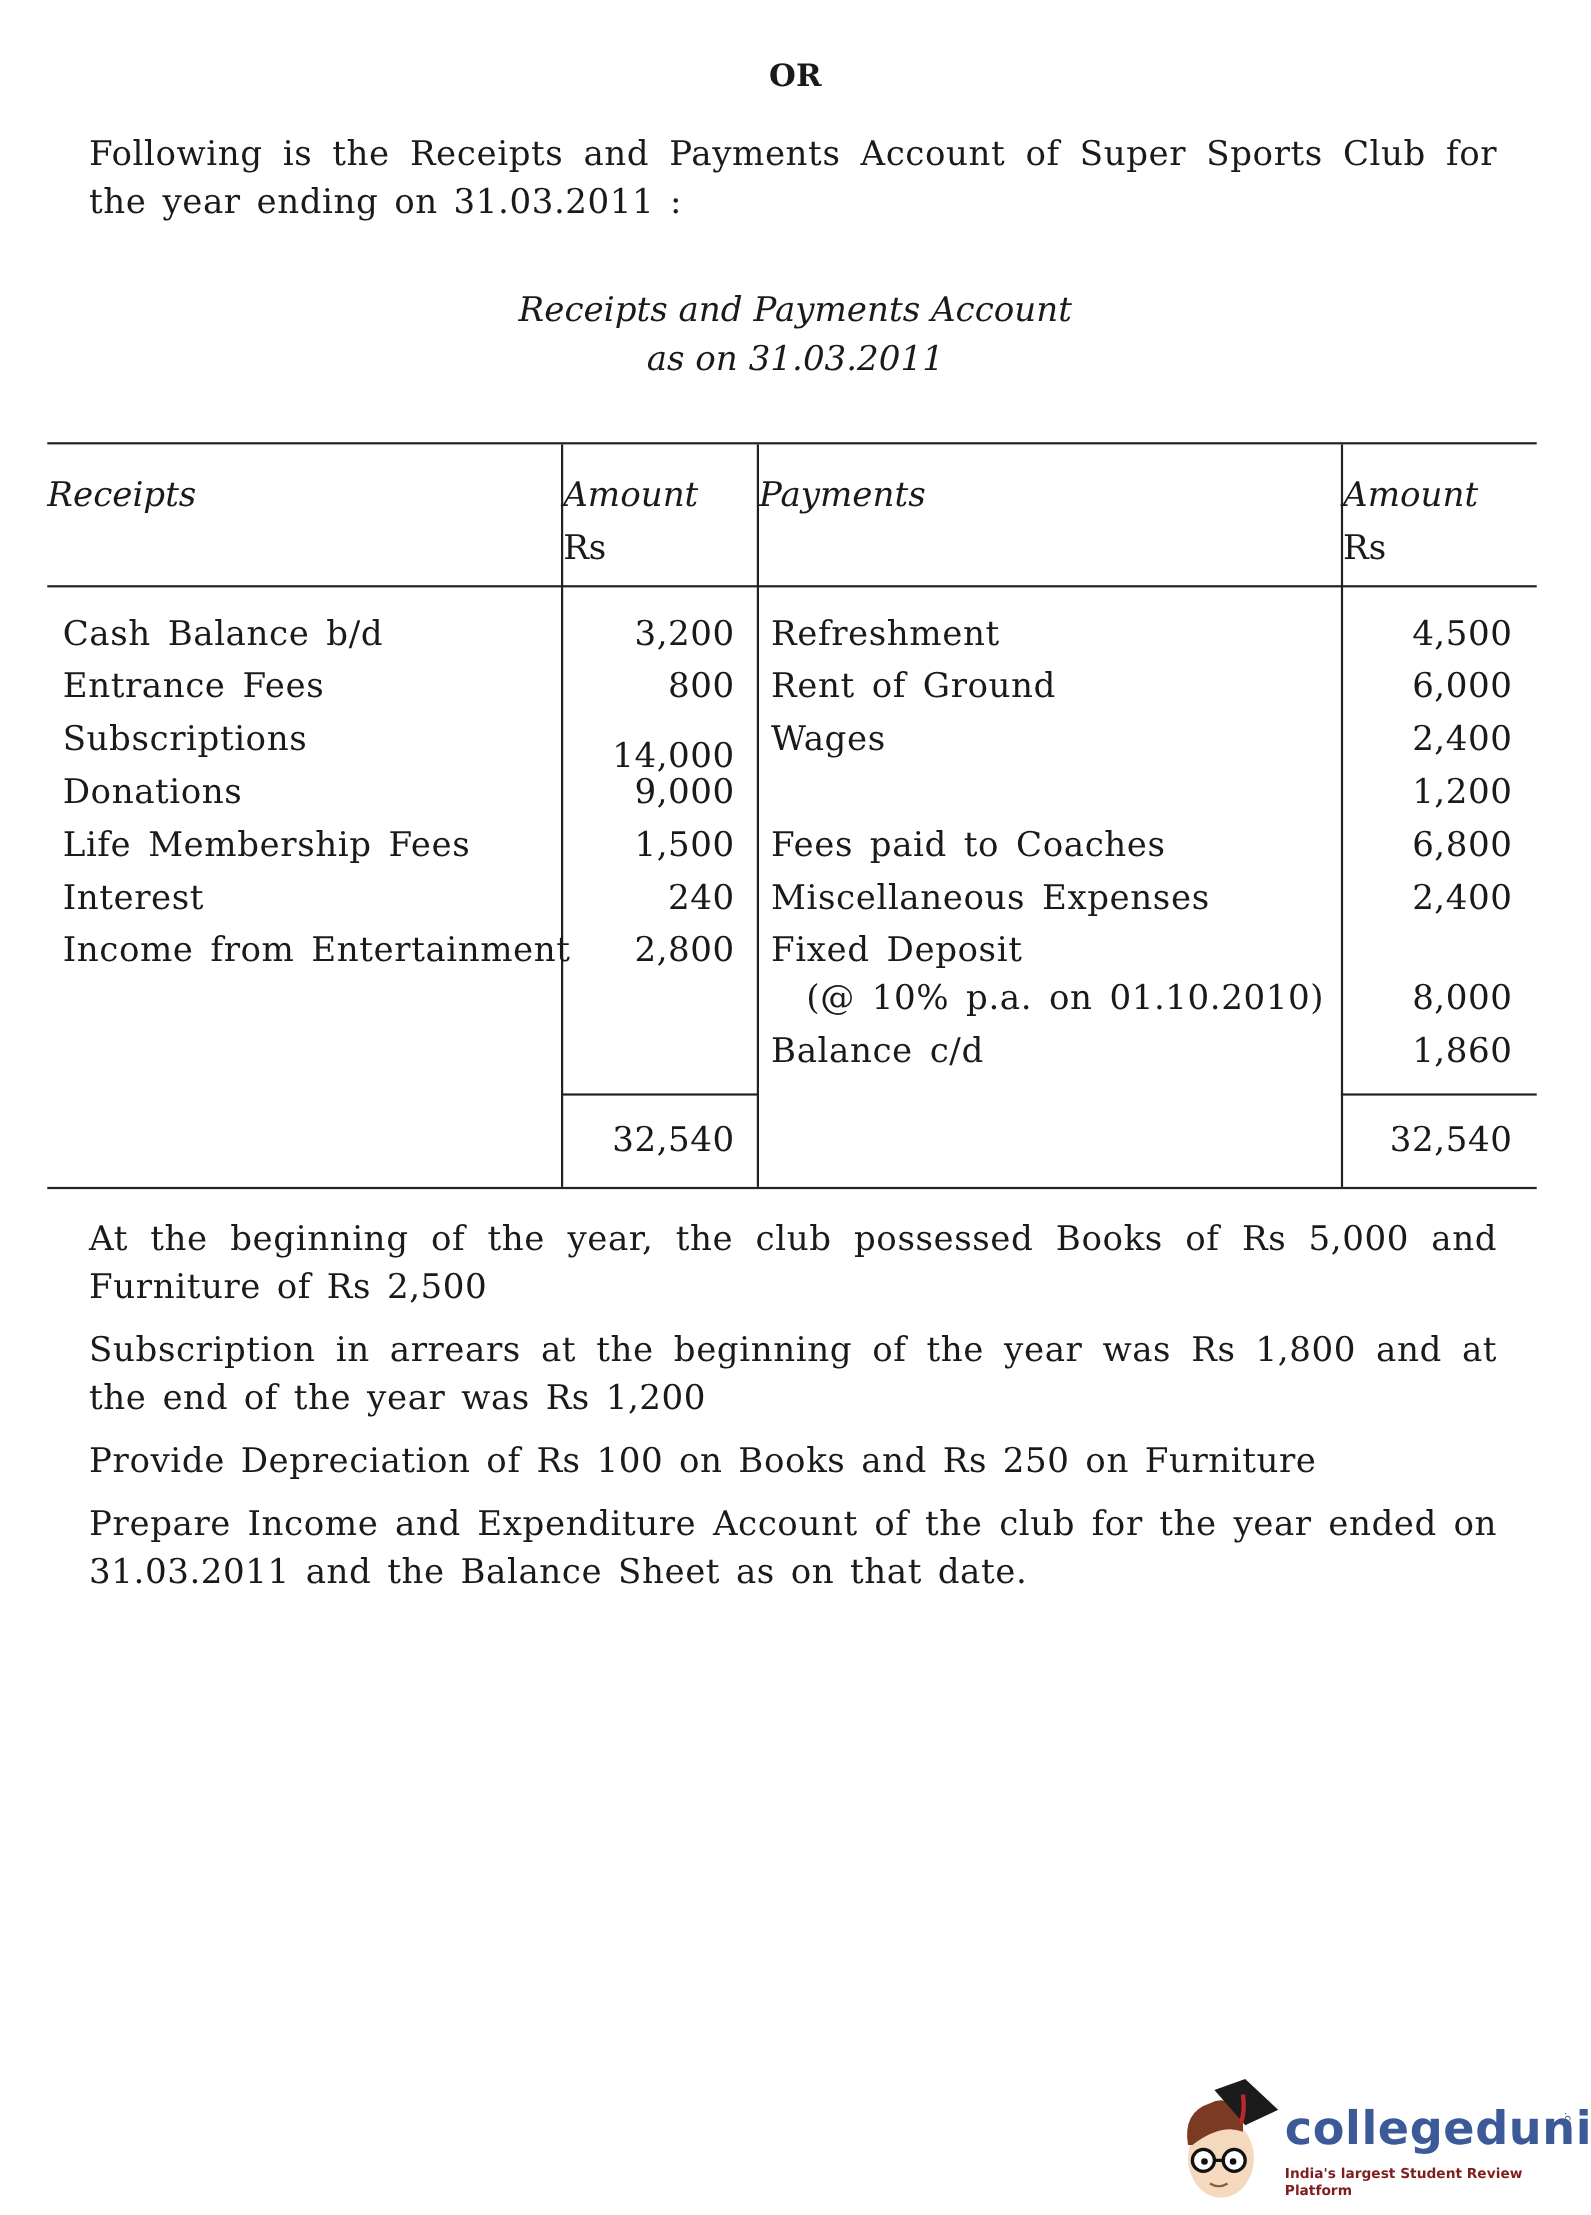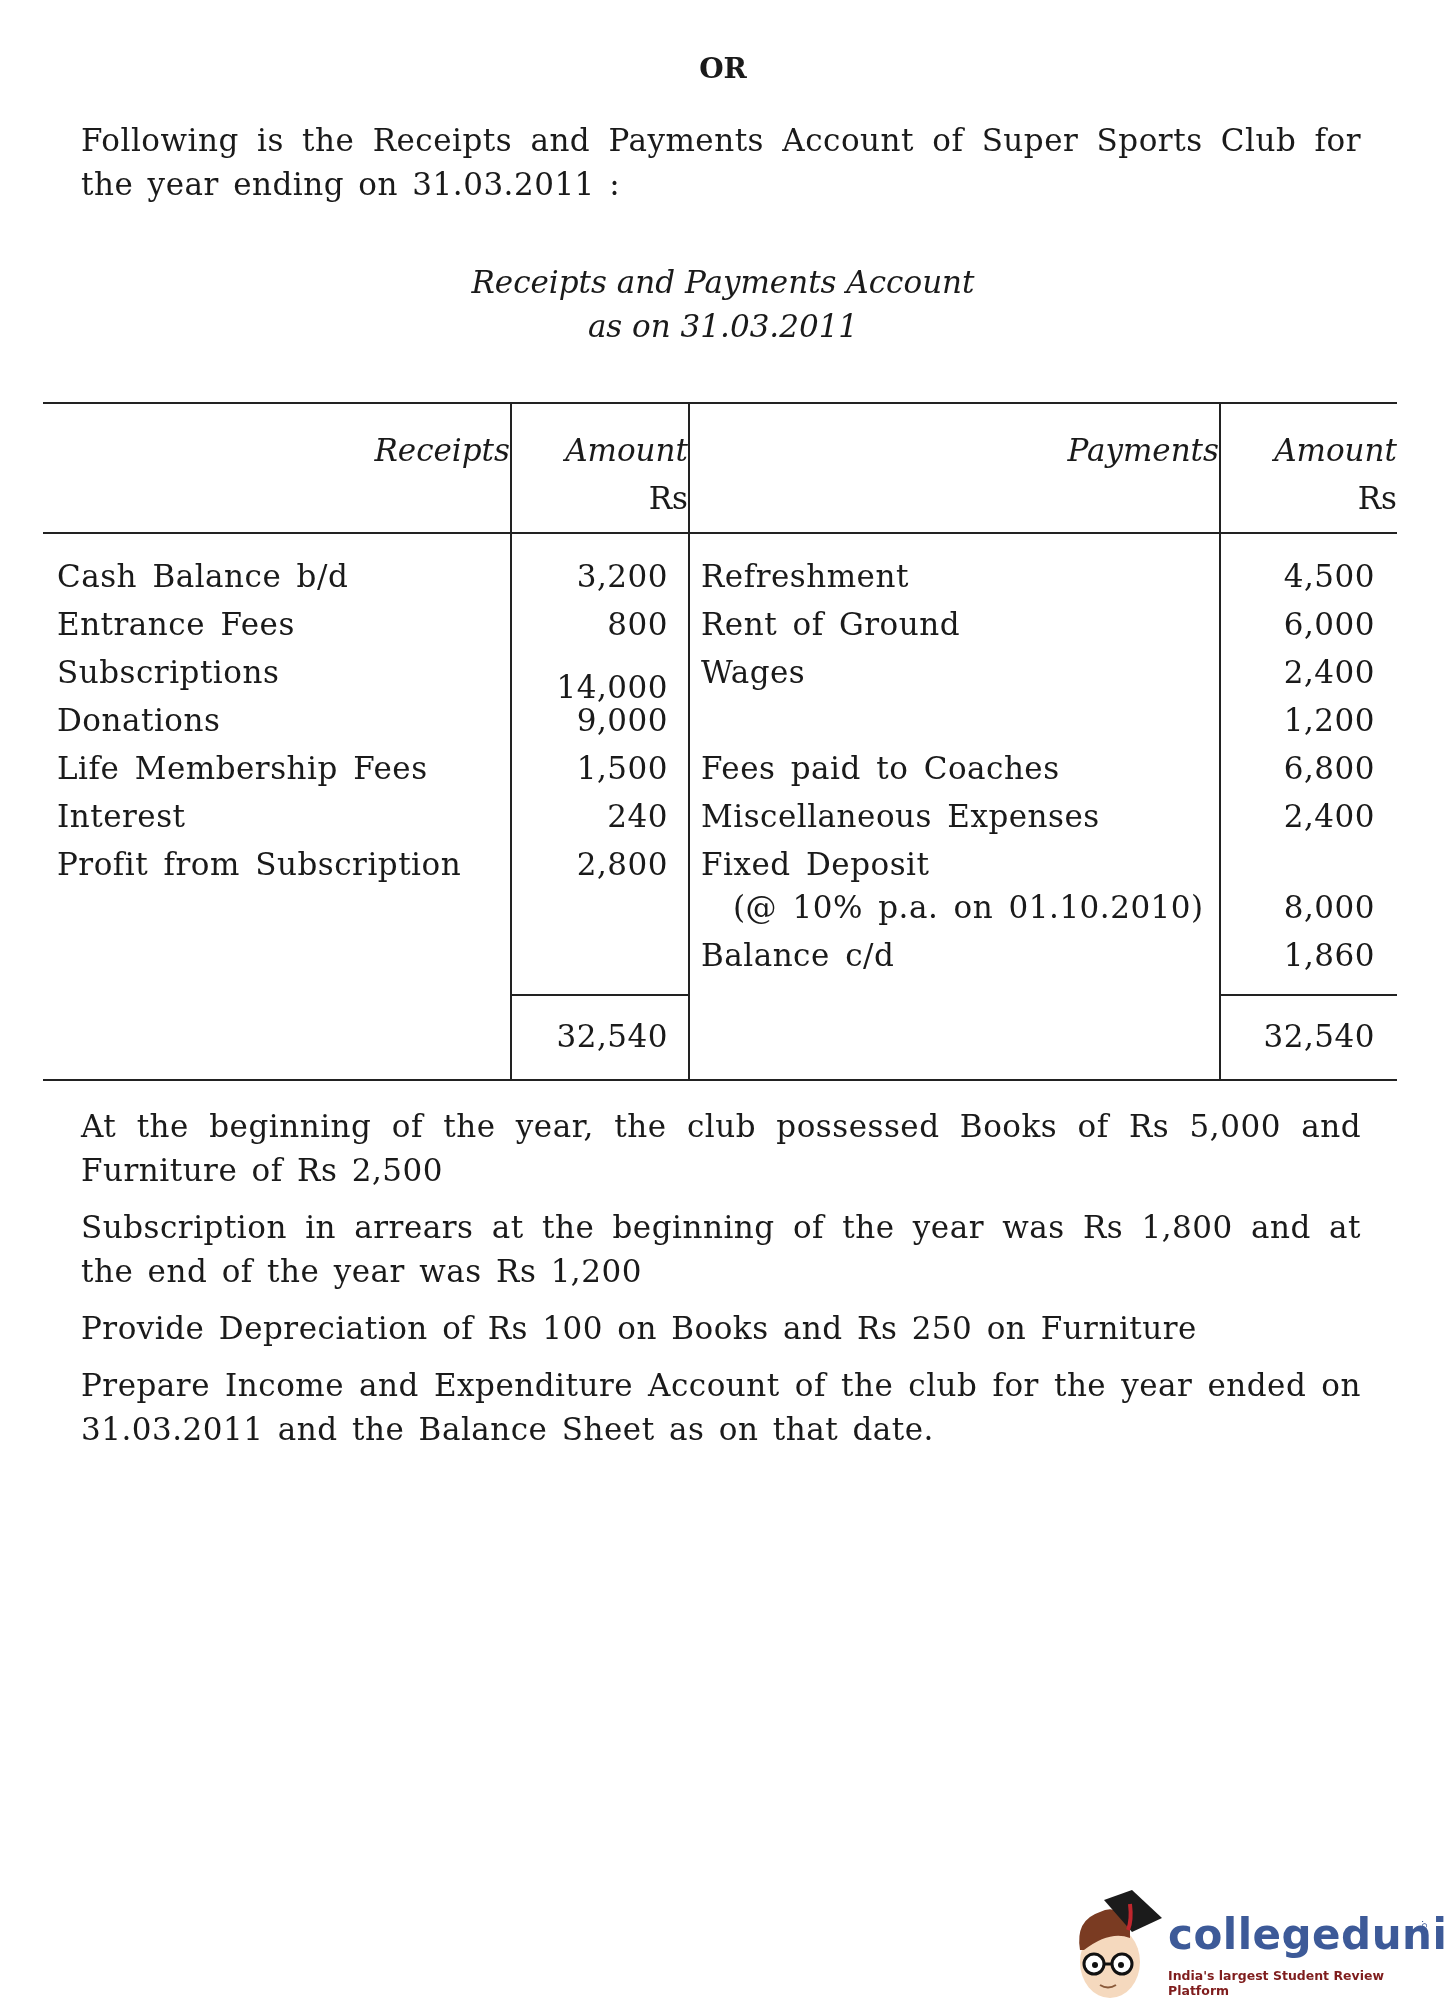--- a/index.html
+++ b/index.html
@@ -21,21 +21,21 @@
     position: absolute; top: 260px; left: 0; width: 1446px; text-align: center;
     font-style: italic; font-size: 31px; line-height: 44px;
   }
   .ledger {
     position: absolute; top: 402px; left: 43px; width: 1354px; height: 675px;
     border-top: 2px solid #222; border-bottom: 2px solid #222;
   }
   .vline { position: absolute; top: 0; bottom: 0; width: 2px; background: #222; }
   .hline { position: absolute; height: 2px; background: #222; }
   .hdr {
-    position: absolute; top: 22px; font-size: 31px; line-height: 48px; text-align: right;
+    position: absolute; top: 22px; font-size: 31px; line-height: 48px; text-align: left;
   }
   .hdr .it { font-style: italic; }
   .cell {
     position: absolute; font-size: 31px; line-height: 48px; white-space: nowrap;
     letter-spacing: 0.5px; word-spacing: 5px;
   }
   .num { text-align: right; }
   .notes {
     position: absolute; top: 1104px; left: 81px; width: 1280px;
     font-size: 31px; line-height: 44px; letter-spacing: 0.5px; word-spacing: 4px;
@@ -99,21 +99,21 @@
   <div class="cell" style="left:14px;top:196px">Entrance Fees</div>
   <div class="cell num" style="left:469px;width:156px;top:196px">800</div>
   <div class="cell" style="left:14px;top:244px">Subscriptions</div>
   <div class="cell num" style="left:469px;width:156px;top:259px">14,000</div>
   <div class="cell" style="left:14px;top:292px">Donations</div>
   <div class="cell num" style="left:469px;width:156px;top:292px">9,000</div>
   <div class="cell" style="left:14px;top:340px">Life Membership Fees</div>
   <div class="cell num" style="left:469px;width:156px;top:340px">1,500</div>
   <div class="cell" style="left:14px;top:388px">Interest</div>
   <div class="cell num" style="left:469px;width:156px;top:388px">240</div>
-  <div class="cell" style="left:14px;top:436px">Profit from Subscription</div>
+  <div class="cell" style="left:14px;top:436px">Income from Entertainment</div>
   <div class="cell num" style="left:469px;width:156px;top:436px">2,800</div>
 
   <div class="cell" style="left:658px;top:148px">Refreshment</div>
   <div class="cell num" style="left:1178px;width:154px;top:148px">4,500</div>
   <div class="cell" style="left:658px;top:196px">Rent of Ground</div>
   <div class="cell num" style="left:1178px;width:154px;top:196px">6,000</div>
   <div class="cell" style="left:658px;top:244px">Wages</div>
   <div class="cell num" style="left:1178px;width:154px;top:244px">2,400</div>
   <div class="cell num" style="left:1178px;width:154px;top:292px">1,200</div>
   <div class="cell" style="left:658px;top:340px">Fees paid to Coaches</div>

